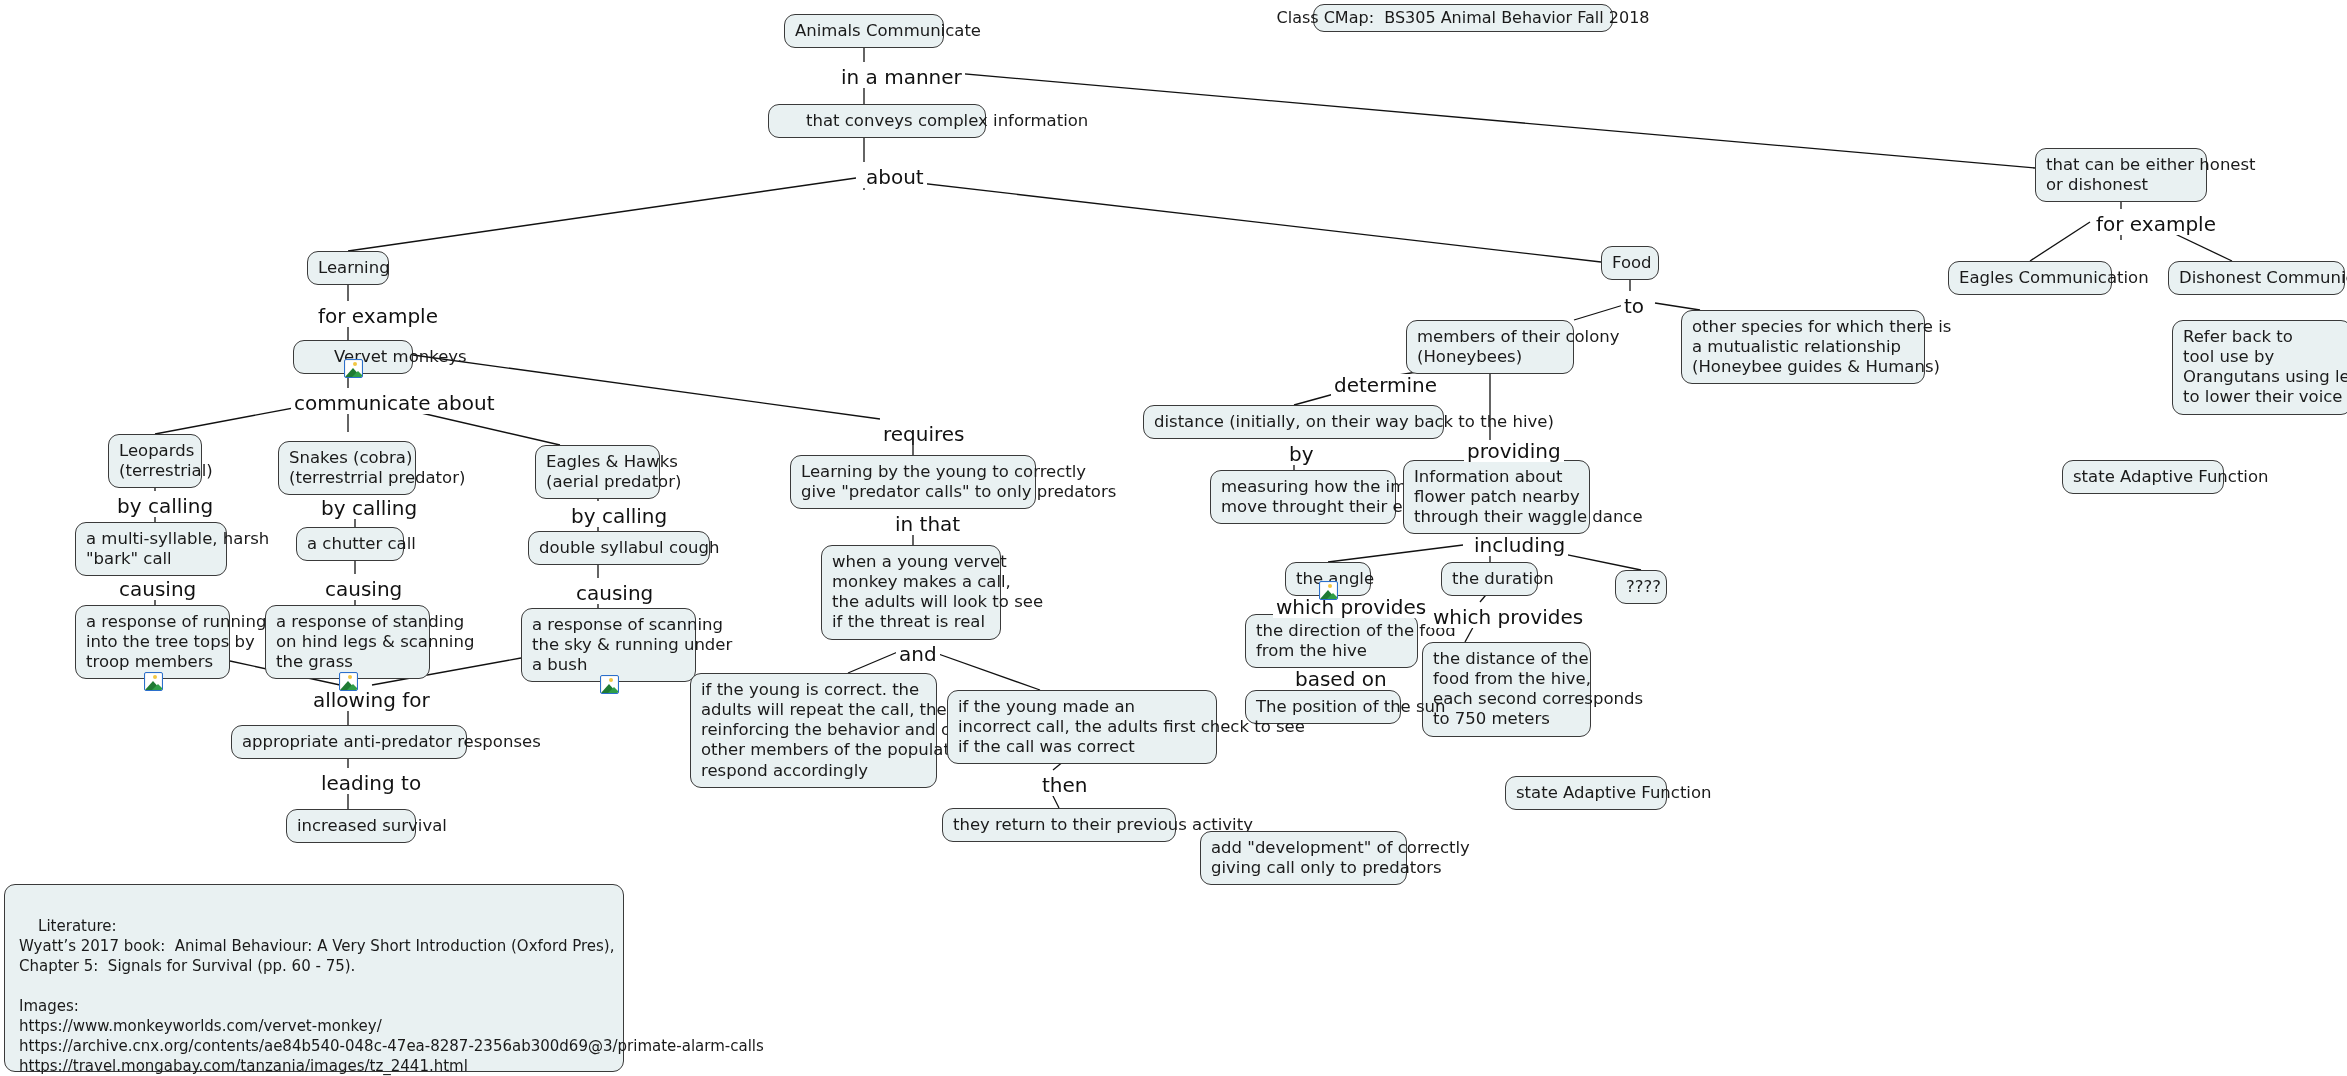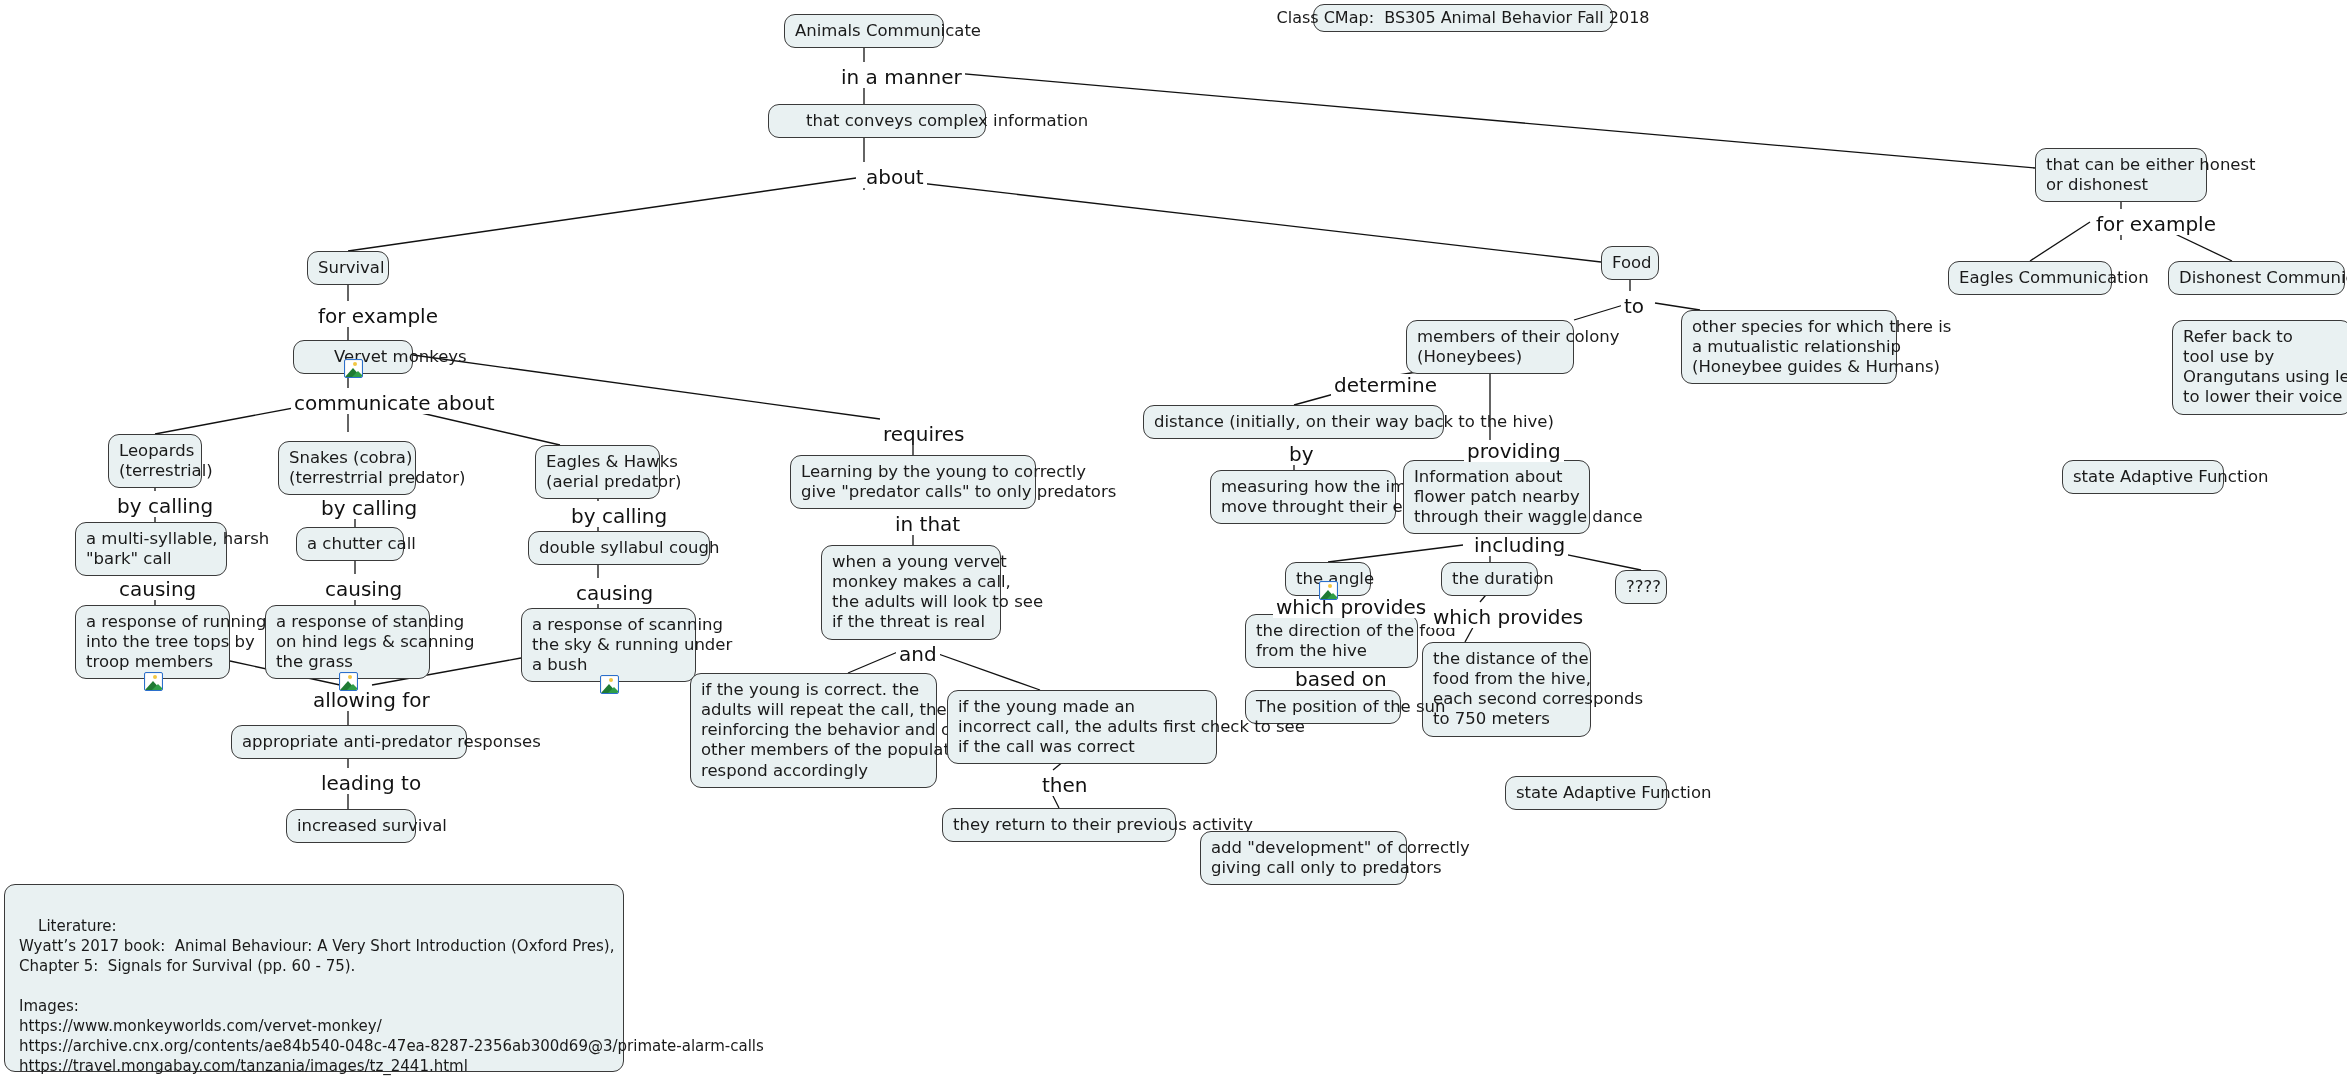--- a/index.html
+++ b/index.html
@@ -131,34 +131,34 @@
 
   <div class="node center" style="left:1313px;top:4px;width:300px;height:28px;display:flex;align-items:center;justify-content:center;font-size:16px;">
     <span>Class CMap:  BS305 Animal Behavior Fall 2018</span>
   </div>
 
   <div id="nodes-host">
       <div class="node center" style="left: 784px; top: 14px; width: 160px; min-height: 28px;"><span>Animals Communicate</span></div>
       <div class="node center" style="left: 768px; top: 104px; width: 218px; min-height: 28px; padding-left: 37px;"><span>that conveys complex information</span></div>
       <div class="node" style="left: 2035px; top: 148px; width: 172px; min-height: 46px;"><span>that can be either honest
 or dishonest</span></div>
-      <div class="node center" style="left: 307px; top: 251px; width: 82px; min-height: 28px;"><span>Survival</span></div>
+      <div class="node center" style="left: 307px; top: 251px; width: 82px; min-height: 28px;"><span>Learning</span></div>
       <div class="node center" style="left: 1601px; top: 246px; width: 58px; min-height: 28px;"><span>Food</span></div>
       <div class="node center" style="left: 1948px; top: 261px; width: 164px; min-height: 28px;"><span>Eagles Communication</span></div>
       <div class="node center" style="left: 2168px; top: 261px; width: 177px; min-height: 28px;"><span>Dishonest Communication</span></div>
       <div class="node center" style="left: 293px; top: 340px; width: 120px; min-height: 28px; padding-left: 40px;"><span>Vervet monkeys</span></div>
       <div class="imgicon" style="left: 344px; top: 359px;">
         <div class="sky"></div>
         <div class="sun"></div>
         <div class="hill"></div>
         <div class="hill2"></div>
       </div>
       <div class="node" style="left: 1406px; top: 320px; width: 168px; min-height: 46px;"><span>members of their colony
 (Honeybees)</span></div>
-      <div class="node" style="left: 1681px; top: 310px; width: 216px; min-height: 66px;"><span>other species for which there is
+      <div class="node" style="left: 1681px; top: 310px; width: 244px; min-height: 66px;"><span>other species for which there is
 a mutualistic relationship
 (Honeybee guides &amp; Humans)</span></div>
       <div class="node" style="left: 2172px; top: 320px; width: 180px; min-height: 84px;"><span>Refer back to
 tool use by
 Orangutans using leaves
 to lower their voice</span></div>
       <div class="node center" style="left: 1143px; top: 405px; width: 301px; min-height: 28px;"><span>distance (initially, on their way back to the hive)</span></div>
       <div class="node" style="left: 108px; top: 434px; width: 94px; min-height: 46px;"><span>Leopards
 (terrestrial)</span></div>
       <div class="node" style="left: 278px; top: 441px; width: 138px; min-height: 46px;"><span>Snakes (cobra)

